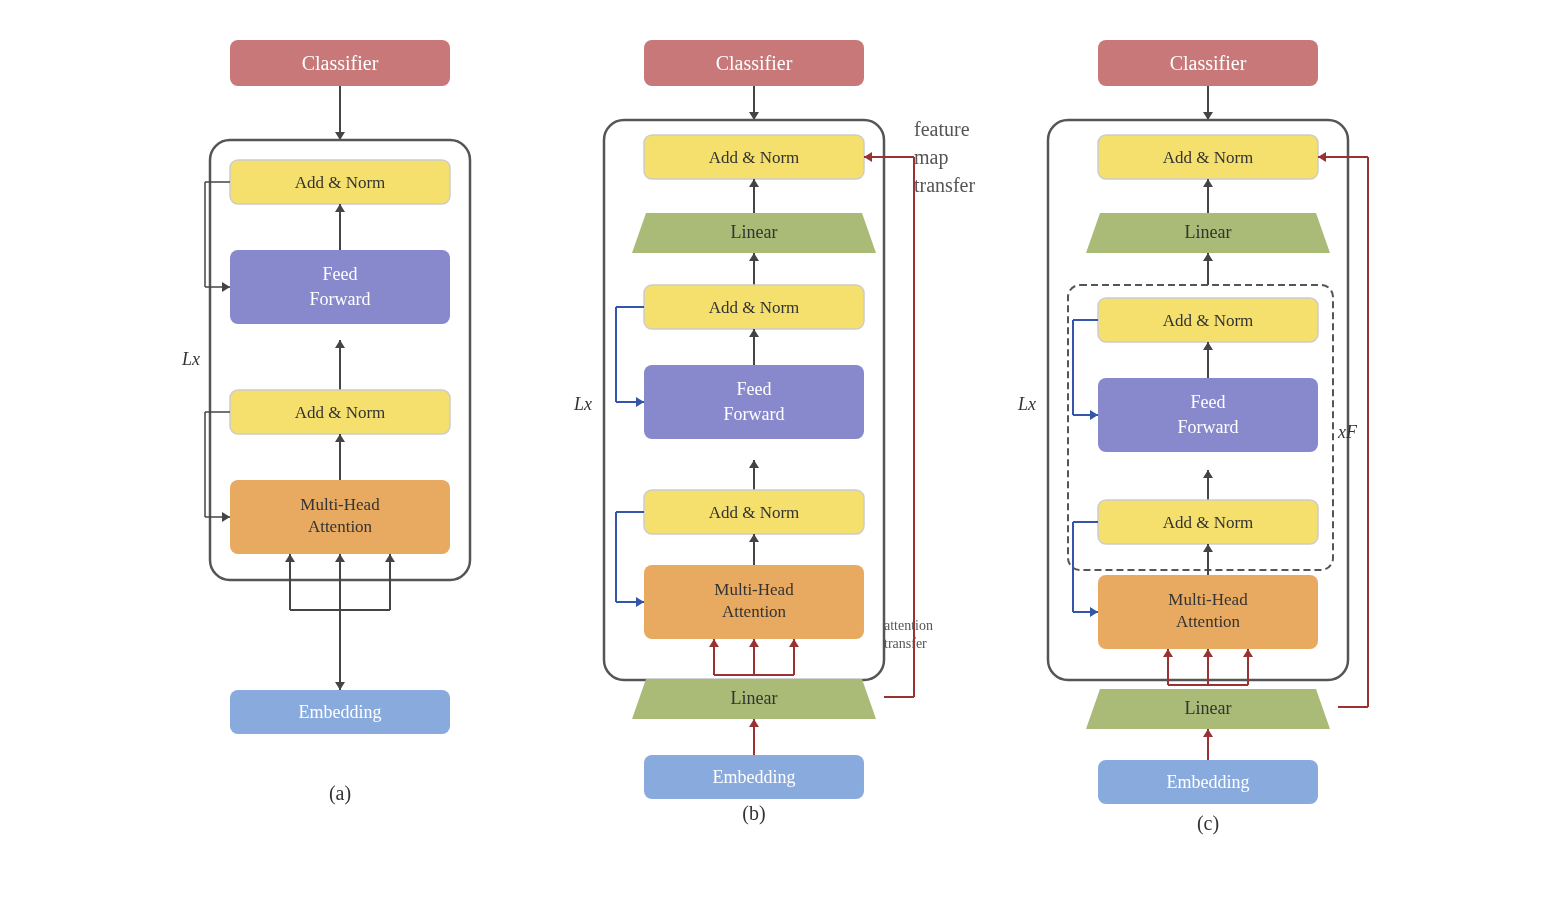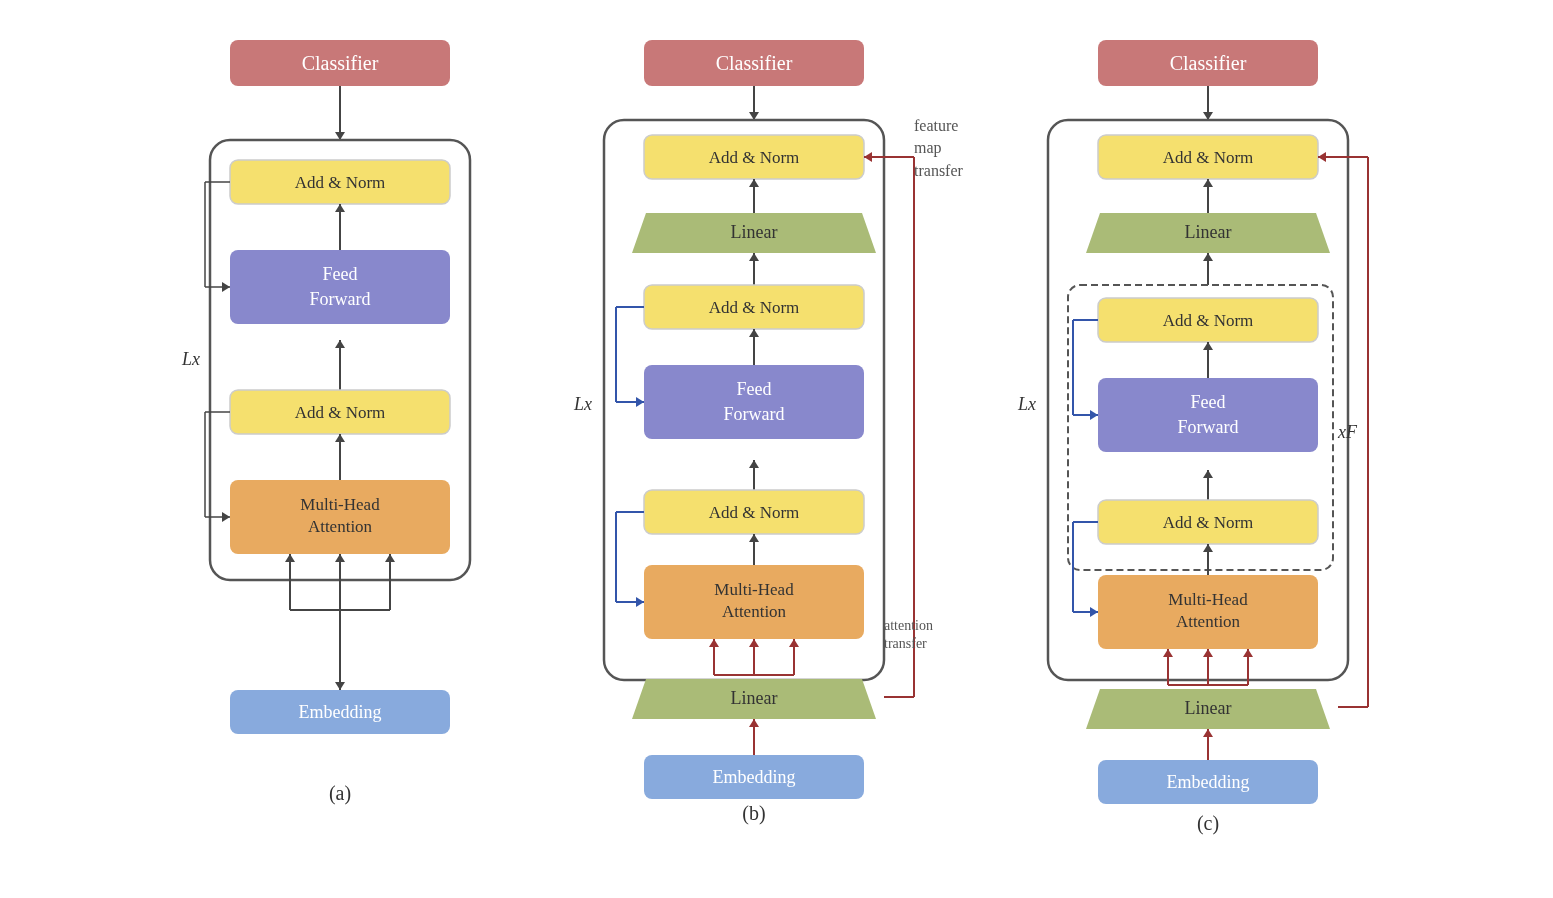--- a/index.html
+++ b/index.html
@@ -190,21 +190,21 @@
 
       <line x1="290" y1="137" x2="310" y2="137" stroke="#993333" stroke-width="2"></line>
 
       <text x="180" y="800" text-anchor="middle" font-size="20" fill="#333" font-family="Times New Roman">(b)</text>
 
       <text x="310" y="610" text-anchor="start" font-size="14" fill="#555" font-family="Times New Roman">attention</text>
       <text x="310" y="628" text-anchor="start" font-size="14" fill="#555" font-family="Times New Roman">transfer</text>
 
     </svg>
 
-    <div style="position:absolute; top:95px; left:340px; font-size:16px; color:#555; font-family:'Times New Roman',serif; line-height:1.4;">feature map<br>transfer</div>
+    <div style="position:absolute; top:95px; left:340px; font-size:20px; color:#555; font-family:'Times New Roman',serif; line-height:1.4;">feature map<br>transfer</div>
   </div>
 
   <div class="diagram-col" style="position:relative;">
     <svg class="diagram" width="380" height="820">
 
       <rect x="80" y="20" width="220" height="46" rx="8" fill="#c87878"></rect>
       <text x="190" y="50" text-anchor="middle" font-size="20" fill="white" font-family="Times New Roman">Classifier</text>
 
       <line x1="190" y1="66" x2="190" y2="100" stroke="#444" stroke-width="2"></line>
       <polygon points="190,100 185,92 195,92" fill="#444"></polygon>

